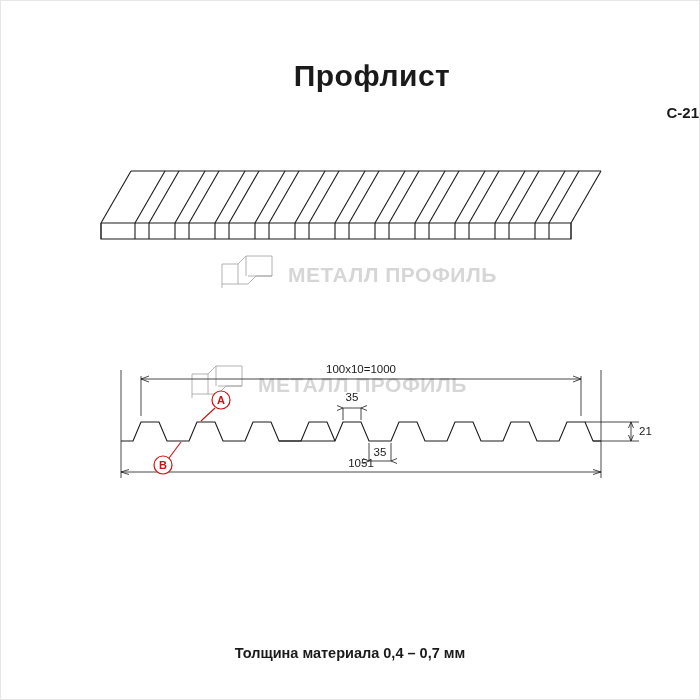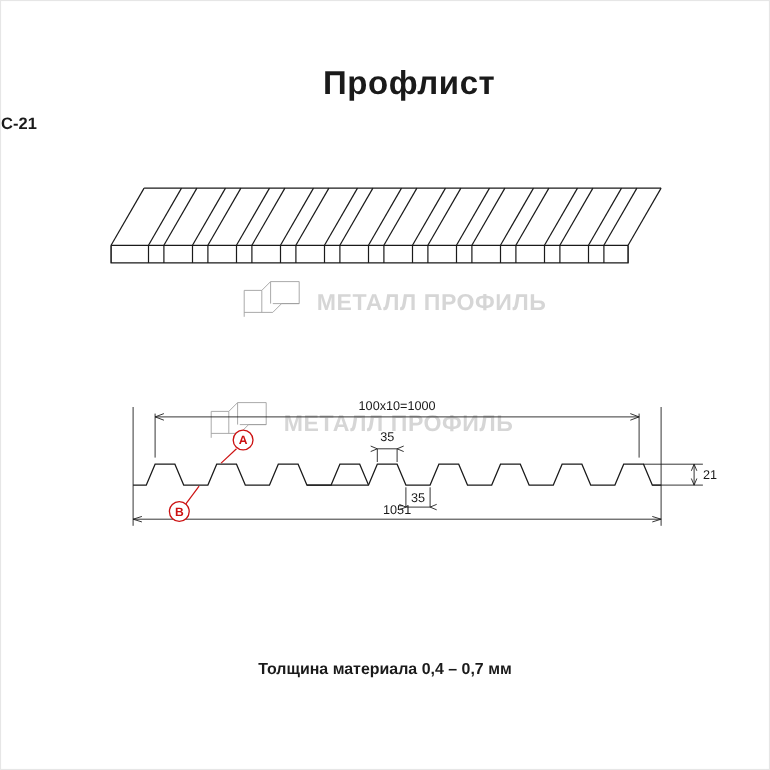--- a/index.html
+++ b/index.html
@@ -30,21 +30,21 @@
     font-size: 30px;
     font-weight: bold;
     letter-spacing: 0.5px;
     padding-left: 44px;
   }
   .subtitle {
     position: absolute;
     top: 103px;
     left: 0;
     right: 0;
-    text-align: left;
+    text-align: right;
     font-size: 15px;
     font-weight: bold;
   }
   .iso-wrap {
     position: absolute;
     top: 150px;
     left: 70px;
     width: 560px;
     height: 130px;
   }
@@ -58,21 +58,21 @@
   .watermark {
     position: absolute;
     pointer-events: none;
     opacity: 0.42;
     text-decoration: underline;
   }
   .wm1 { top: 245px; left: 215px; }
   .wm2 { top: 355px; left: 185px; }
   .footer {
     position: absolute;
-    top: 600px;
+    top: 644px;
     left: 0;
     right: 0;
     text-align: center;
     font-size: 14.5px;
     font-weight: bold;
   }
   svg { display: block; overflow: visible; }
   .ln { fill: none; stroke: #1a1a1a; stroke-width: 1.1; }
   .ln-thin { fill: none; stroke: #1a1a1a; stroke-width: 0.8; }
   .dim { fill: none; stroke: #1a1a1a; stroke-width: 0.8; }

